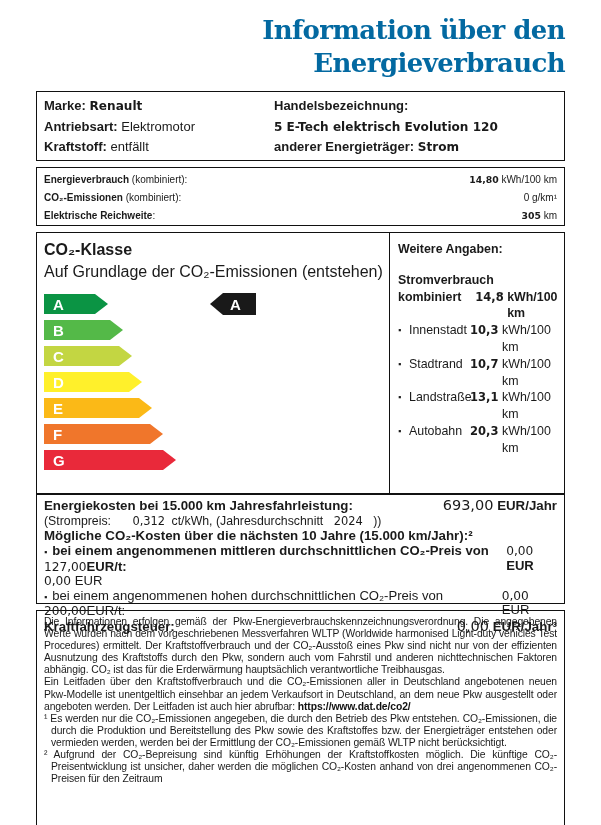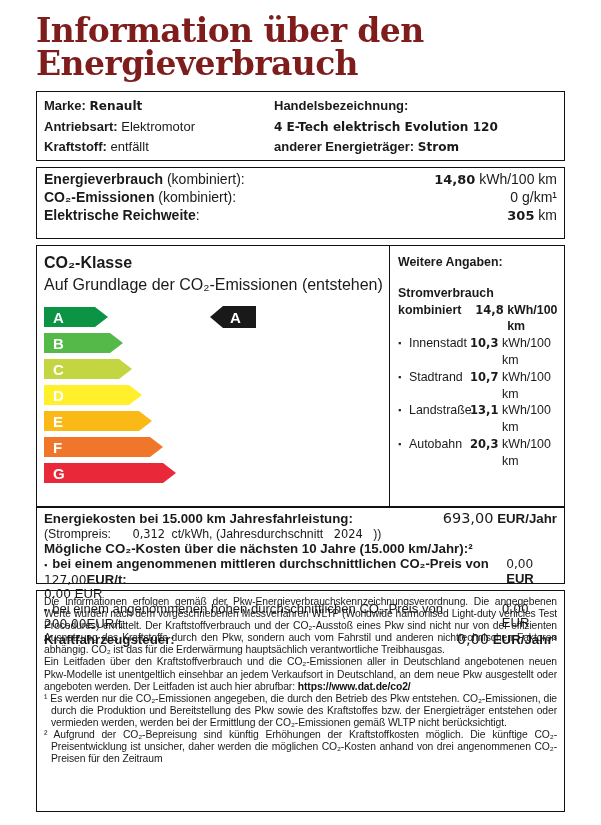--- a/index.html
+++ b/index.html
@@ -1,33 +1,33 @@
 <!DOCTYPE html>
 <html><head>
 <meta charset="utf-8">
 <style>
   * { margin:0; padding:0; box-sizing:border-box; }
   html,body { width:601px; height:825px; background:#ffffff; overflow:hidden; }
   body { font-family:"Liberation Sans","DejaVu Sans",sans-serif; color:#1a1a1a; }
   .page { padding:14px 36px 0 36px; width:601px; }
 
   .doc-title { font-family:"DejaVu Serif","Liberation Serif",serif; font-weight:700;
-               font-size:33px; line-height:33px; letter-spacing:-0.6px; color:#7f1d1d;
-               margin-bottom:11px; }
+               font-size:26px; line-height:33px; letter-spacing:-0.6px; color:#0369a1;
+               margin-bottom:11px;text-align:right; }
 
   .box { border:1.5px solid #111; margin-bottom:6px; }
 
   
   .box-vehicle { height:70px; padding:4px 7px; display:grid; grid-template-columns:230px 1fr;
                  font-size:13px; line-height:20.5px; }
   .b { font-weight:700; }
   .filled { font-family:"DejaVu Sans",sans-serif; font-size:.93em; }
 
   
-  .box-consumption { height:72px; padding:3px 7px; font-size:14px; line-height:17.8px; }
+  .box-consumption { height:59px; padding:3px 7px; font-size:10px; line-height:17.8px; }
   .c-row { display:flex; justify-content:space-between; }
 
   
   .box-class { height:262px; display:flex; padding:0; margin-bottom:0; }
   .class-left { flex:1 1 auto; padding:6px 6px 6px 7px; position:relative; }
   .class-right { width:175px; border-left:1.5px solid #111; padding:8px 6px 6px 8px;
                  font-size:12.4px; line-height:16.8px; }
   .class-head { font-size:16px; line-height:22px; }
   .bands { position:relative; margin-top:11px; margin-left:-3px; padding-left:3px; }
   .band { height:20px; margin-bottom:6px; display:flex; align-items:center;
@@ -40,21 +40,21 @@
 
   .wa-head { font-weight:700; margin-bottom:14px; }
   .wa-sub  { font-weight:700; }
   .wa-komb { font-weight:700; display:flex; }
   .wa-komb .num { margin-left:14px; }
   .wa-row { display:grid; grid-template-columns:9px 59px 30px 1fr; column-gap:2px; }
   .wa-row .num { font-weight:700; text-align:right; padding-right:2px; }
   .bullet { font-size:9px; line-height:inherit; }
 
   
-  .box-costs { height:77px; padding:3px 7px; font-size:13.3px; line-height:15.8px; }
+  .box-costs { height:110px; padding:3px 7px; font-size:13.3px; line-height:15.8px; }
   .cost-row { display:flex; justify-content:space-between; align-items:baseline; }
   .cost-sub { font-size:12.3px; line-height:14.2px; }
   .gap-l { margin-left:18px; } .gap-m { margin-left:7px; } .gap-s { margin-left:3px; }
   .cost-bullet { display:flex; justify-content:space-between; line-height:14.6px; font-size:13.1px; }
   .cb-left .bullet { margin-right:5px; }
   .val-num { font-size:14.5px; }
 
   
   .box-fine { height:222px; padding:5px 7px 4px 7px; font-size:10.35px; line-height:12.1px;
               text-align:justify; letter-spacing:-0.1px; margin-bottom:0; }
@@ -71,21 +71,21 @@
   </div>
 
   <div class="box box-vehicle">
     <div>
       <div><span class="b">Marke:</span> <span class="b filled">Renault</span></div>
       <div><span class="b">Antriebsart:</span> <span>Elektromotor</span></div>
       <div><span class="b">Kraftstoff:</span> <span>entfällt</span></div>
     </div>
     <div>
       <div class="b">Handelsbezeichnung:</div>
-      <div class="b filled">4 E-Tech elektrisch Evolution 120</div>
+      <div class="b filled">5 E-Tech elektrisch Evolution 120</div>
       <div><span class="b">anderer Energieträger:</span> <span class="b filled">Strom</span></div>
     </div>
   </div>
 
   <div class="box box-consumption">
     <div class="c-row">
       <div><span class="b">Energieverbrauch</span><span> (kombiniert):</span></div>
       <div><span class="b filled">14,80</span><span> kWh/100 km</span></div>
     </div>
     <div class="c-row">

